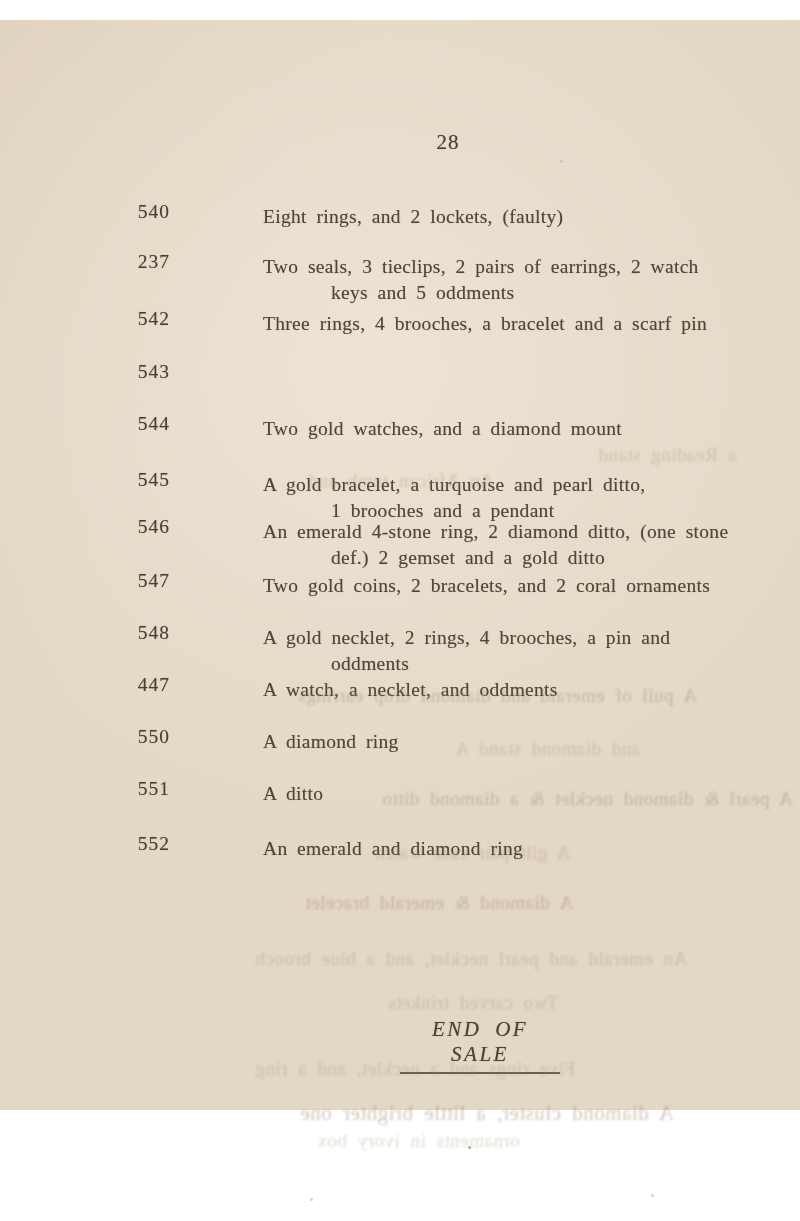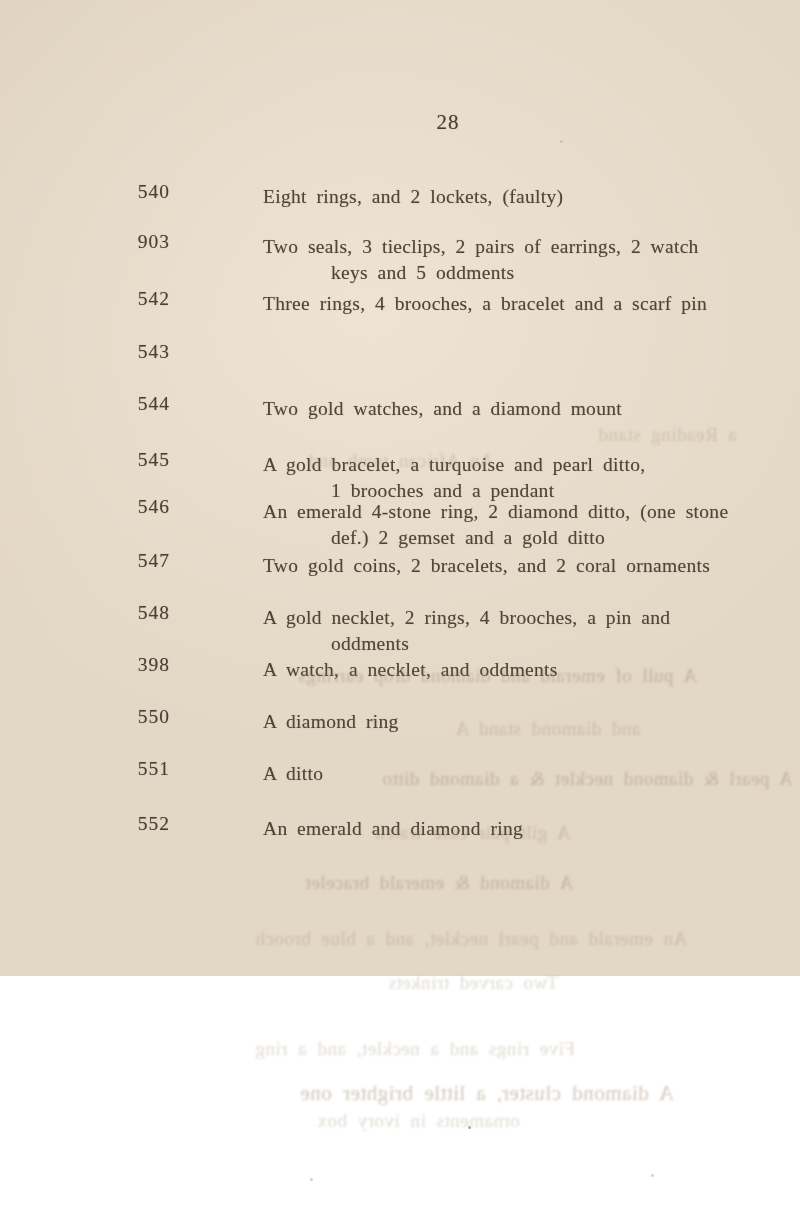--- a/index.html
+++ b/index.html
@@ -5,28 +5,29 @@
   html, body {
     margin: 0;
     padding: 0;
     width: 800px;
     height: 1221px;
     overflow: hidden;
   }
   .page {
     position: relative;
     width: 800px;
-    height: 976px;
+    height: 1090px;
     background:
       radial-gradient(95% 65% at 46% 32%, rgba(250,243,229,0.45), rgba(250,243,229,0) 70%),
       radial-gradient(150% 120% at 50% 55%, rgba(0,0,0,0) 55%, rgba(125,98,70,0.12) 100%),
       linear-gradient(115deg, rgba(214,200,180,0.25) 0%, rgba(0,0,0,0) 30%),
       #e3d7c5;
     font-family: "Liberation Serif", "DejaVu Serif", serif;
     color: #4f4337;
+    margin-top: 20px;
   }
   .page-number {
     position: absolute;
     top: 110px;
     left: 408px;
     width: 80px;
     text-align: center;
     font-size: 21px;
     letter-spacing: 1px;
     color: #4a3f34;
@@ -115,21 +116,21 @@
   <div>
 
     <div class="lot" style="top:168px">
       <span class="lot-num">540</span>
       <div class="lot-desc">
         <div class="line">Eight rings, and 2 lockets, (faulty)</div>
       </div>
     </div>
 
     <div class="lot" style="top:218px">
-      <span class="lot-num">903</span>
+      <span class="lot-num">237</span>
       <div class="lot-desc">
         <div class="line">Two seals, 3 tieclips, 2 pairs of earrings, 2 watch</div>
         <div class="line cont">keys and 5 oddments</div>
       </div>
     </div>
 
     <div class="lot" style="top:275px">
       <span class="lot-num">542</span>
       <div class="lot-desc">
         <div class="line">Three rings, 4 brooches, a bracelet and a scarf pin</div>
@@ -174,21 +175,21 @@
 
     <div class="lot" style="top:589px">
       <span class="lot-num">548</span>
       <div class="lot-desc">
         <div class="line">A gold necklet, 2 rings, 4 brooches, a pin and</div>
         <div class="line cont">oddments</div>
       </div>
     </div>
 
     <div class="lot" style="top:641px">
-      <span class="lot-num">398</span>
+      <span class="lot-num">447</span>
       <div class="lot-desc">
         <div class="line">A watch, a necklet, and oddments</div>
       </div>
     </div>
 
     <div class="lot" style="top:693px">
       <span class="lot-num">550</span>
       <div class="lot-desc">
         <div class="line">A diamond ring</div>
       </div>
@@ -203,20 +204,21 @@
 
     <div class="lot" style="top:800px">
       <span class="lot-num">552</span>
       <div class="lot-desc">
         <div class="line">An emerald and diamond ring</div>
       </div>
     </div>
 
   </div>
 
+  <div class="end-of-sale">END OF SALE</div>
 
   <div class="ghost dim" style="top:424px; left:598px;">a Reading stand</div>
   <div class="ghost dim" style="top:450px; left:308px;">An African tomb and</div>
   <div class="ghost" style="top:665px; left:298px;">A pull of emerald and diamond drop earrings</div>
   <div class="ghost dim" style="top:718px; left:455px;">and diamond stand A</div>
   <div class="ghost" style="top:768px; left:382px;">A pearl &amp; diamond necklet &amp; a diamond ditto</div>
   <div class="ghost dim" style="top:822px; left:375px;">A gilt pair case watch</div>
   <div class="ghost" style="top:872px; left:305px;">A diamond &amp; emerald bracelet</div>
   <div class="ghost dim" style="top:928px; left:255px;">An emerald and pearl necklet, and a blue brooch</div>
   <div class="ghost dim" style="top:972px; left:388px;">Two carved trinkets</div>

